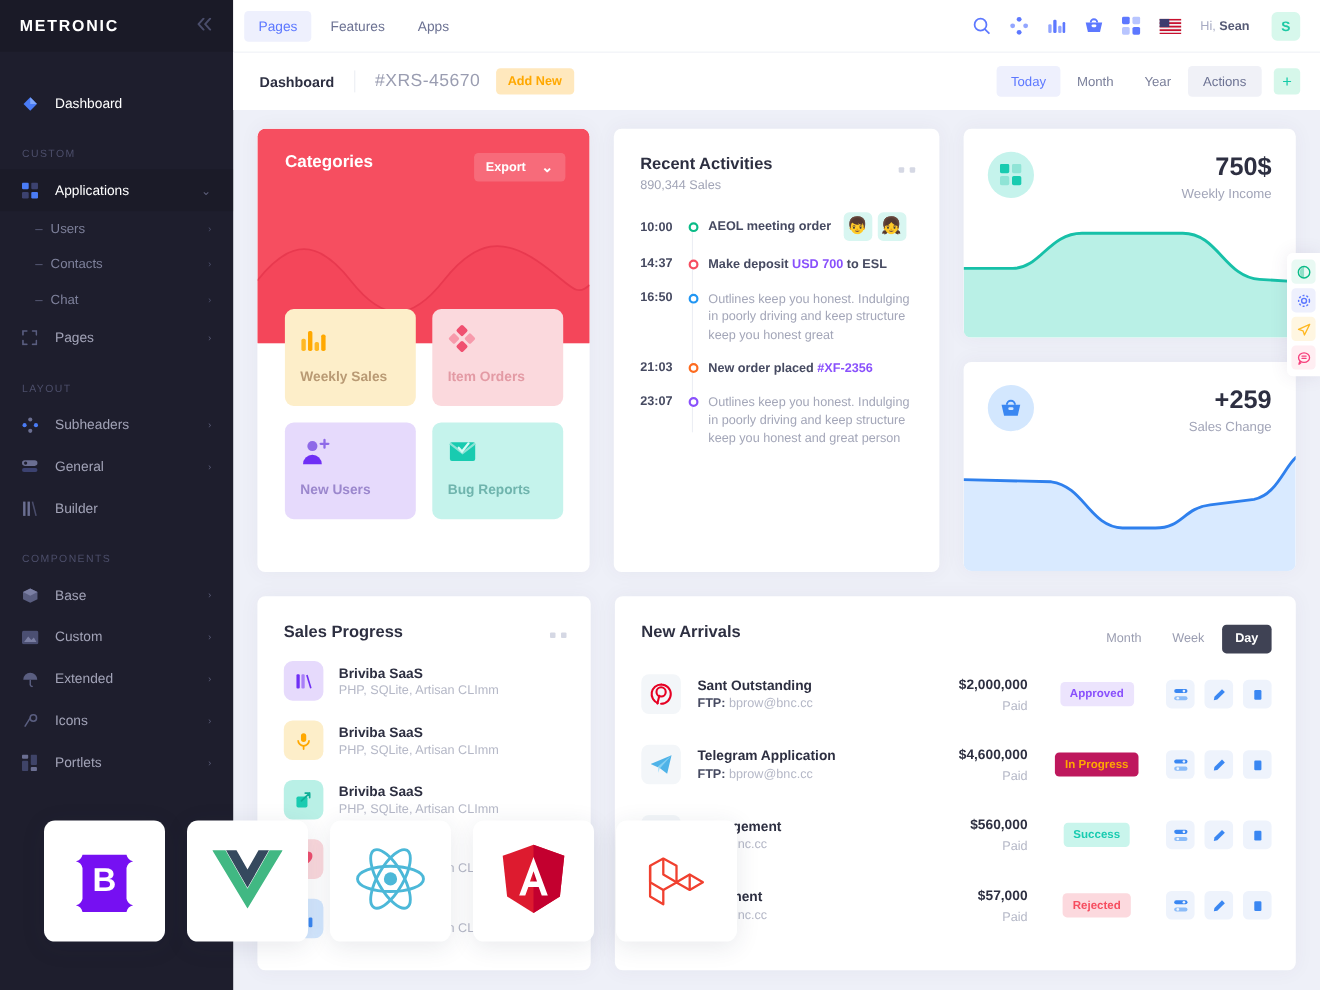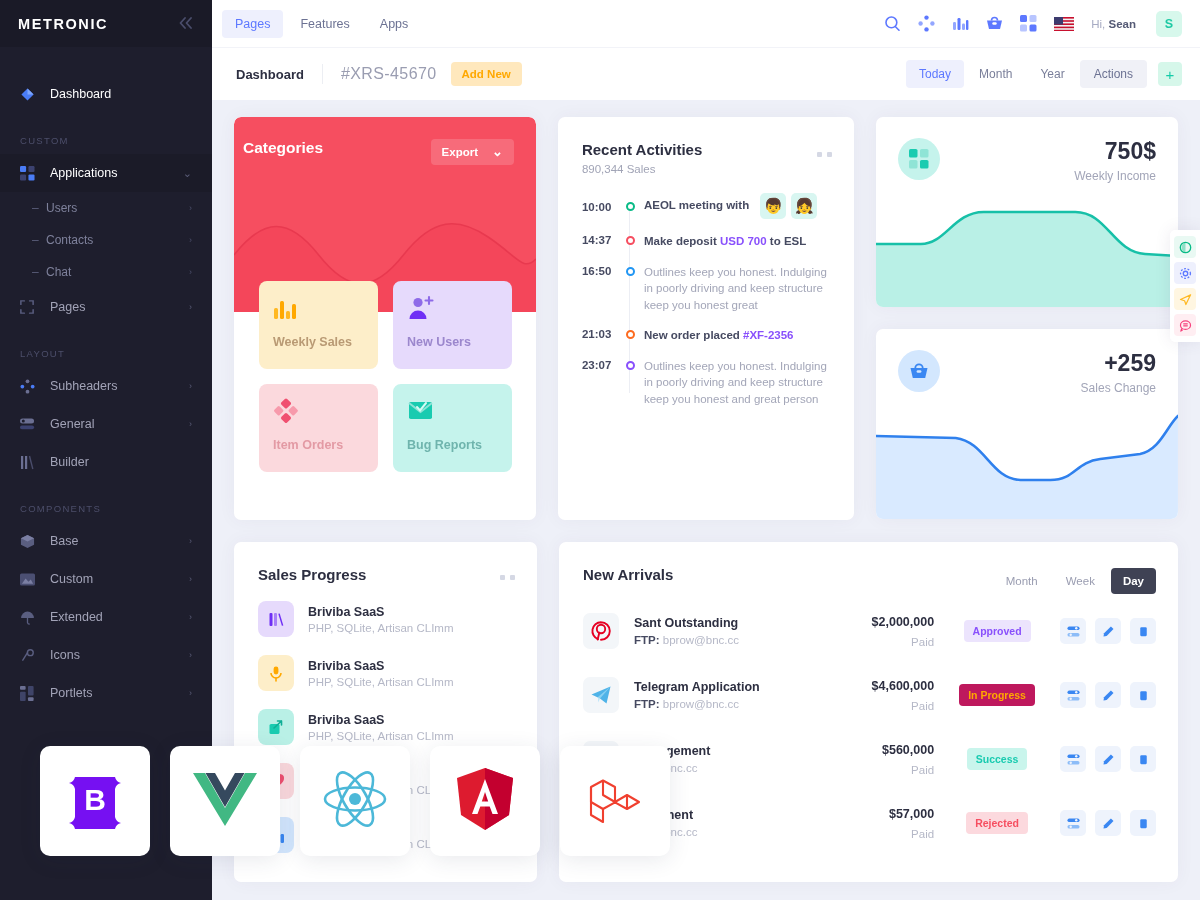--- a/index.html
+++ b/index.html
@@ -103,21 +103,21 @@
   .card { background: #fff; border-radius: 7px; box-shadow: 0 0 18px rgba(82,63,105,.05); }
 
   
   #cat-card { width: 303px; height: 403px; overflow: hidden; position: relative; }
   #cat-red {
     position: absolute; left: 0; top: 0; width: 100%; height: 195px;
     background: #f64e60; border-radius: 7px 7px 0 0;
   }
   #cat-wave { position: absolute; left: 0; top: 60px; width: 100%; height: 135px; }
   #cat-head {
-    position: absolute; left: 0; top: 0; width: 100%; padding: 22px 22px 0 9px;
+    position: absolute; left: 0; top: 0; width: 100%; padding: 22px 22px 0 25px;
     display: flex; align-items: flex-start; justify-content: space-between;
   }
   #cat-title { font-size: 15.5px; font-weight: 700; color: #fff; }
   #export-btn {
     background: rgba(255,255,255,.17); color: #fff; font-size: 11.5px; font-weight: 600;
     border-radius: 4px; padding: 7px 11px; display: flex; align-items: center; gap: 14px;
   }
   #cat-grid {
     position: absolute; left: 25px; top: 164px; width: 253px;
     display: grid; grid-template-columns: 119px 119px; gap: 15px;
@@ -487,43 +487,43 @@
               <svg width="26" height="26" viewBox="0 0 26 26">
                 <rect x="1" y="13" width="4" height="11" rx="1.6" fill="#ffb822"></rect>
                 <rect x="7" y="6" width="4" height="18" rx="1.6" fill="#ffa800"></rect>
                 <rect x="13" y="16" width="4" height="8" rx="1.6" fill="#ffb822"></rect>
                 <rect x="19" y="9" width="4" height="15" rx="1.6" fill="#ffa800"></rect>
               </svg>
             </div>
             <div class="tile-lbl" style="color:#b99a74">Weekly Sales</div>
           </div>
 
-          <div class="cat-tile" style="background:#e6dafc">
-            <div class="tile-ico">
-              <svg width="28" height="26" viewBox="0 0 28 26">
-                <circle cx="11" cy="7.5" r="4.6" fill="#8e6ae8"></circle>
-                <path d="M2.5 24 a8.5 8.5 0 0 1 17 0 Z" fill="#6f2ff5"></path>
-                <path d="M22 2 v7 M18.5 5.5 h7" stroke="#8e6ae8" stroke-width="2.1" stroke-linecap="round"></path>
-              </svg>
-            </div>
-            <div class="tile-lbl" style="color:#9b87cd">New Users</div>
-          </div>
-
           <div class="cat-tile" style="background:#fbd9dd">
             <div class="tile-ico">
               <svg width="26" height="26" viewBox="0 0 26 26">
                 <rect x="9" y="1.5" width="8" height="8" rx="1.6" transform="rotate(45 13 5.5)" fill="#f05070"></rect>
                 <rect x="2" y="9" width="7.5" height="7.5" rx="1.5" transform="rotate(45 5.7 12.7)" fill="#f79aab"></rect>
                 <rect x="16.5" y="9" width="7.5" height="7.5" rx="1.5" transform="rotate(45 20.2 12.7)" fill="#f79aab"></rect>
                 <rect x="9" y="16" width="8" height="8" rx="1.6" transform="rotate(45 13 20)" fill="#f05070"></rect>
               </svg>
             </div>
             <div class="tile-lbl" style="color:#e39aa4">Item Orders</div>
           </div>
 
+          <div class="cat-tile" style="background:#e6dafc">
+            <div class="tile-ico">
+              <svg width="28" height="26" viewBox="0 0 28 26">
+                <circle cx="11" cy="7.5" r="4.6" fill="#8e6ae8"></circle>
+                <path d="M2.5 24 a8.5 8.5 0 0 1 17 0 Z" fill="#6f2ff5"></path>
+                <path d="M22 2 v7 M18.5 5.5 h7" stroke="#8e6ae8" stroke-width="2.1" stroke-linecap="round"></path>
+              </svg>
+            </div>
+            <div class="tile-lbl" style="color:#9b87cd">New Users</div>
+          </div>
+
           <div class="cat-tile" style="background:#c5f3ec">
             <div class="tile-ico">
               <svg width="27" height="24" viewBox="0 0 27 24">
                 <rect x="2" y="4" width="23" height="17" rx="1.8" fill="#19cbb0"></rect>
                 <path d="M2 5 L13.5 14 L25 5" fill="none" stroke="#8ce3d6" stroke-width="2"></path>
                 <path d="M10 9 l3 3.4 L19 5" fill="none" stroke="#d6fbf4" stroke-width="2" stroke-linecap="round"></path>
               </svg>
             </div>
             <div class="tile-lbl" style="color:#6fb4ad">Bug Reports</div>
           </div>
@@ -541,21 +541,21 @@
         <div id="timeline">
           <div id="timeline-line"></div>
 
 
           <div class="tl-row" style="align-items:center">
             <div class="tl-time">10:00</div>
             <div class="tl-bullet" style="padding-top:0">
                 <i style="border-color:#0abb87"></i>
               </div>
             <div class="tl-text strong">
-              <span>AEOL meeting with</span>
+              <span>AEOL meeting order</span>
               <span class="tl-avatars">
                 <span>👦</span>
                 <span>👧</span>
               </span>
             </div>
           </div>
 
           <div class="tl-row">
             <div class="tl-time">14:37</div>
             <div class="tl-bullet">

